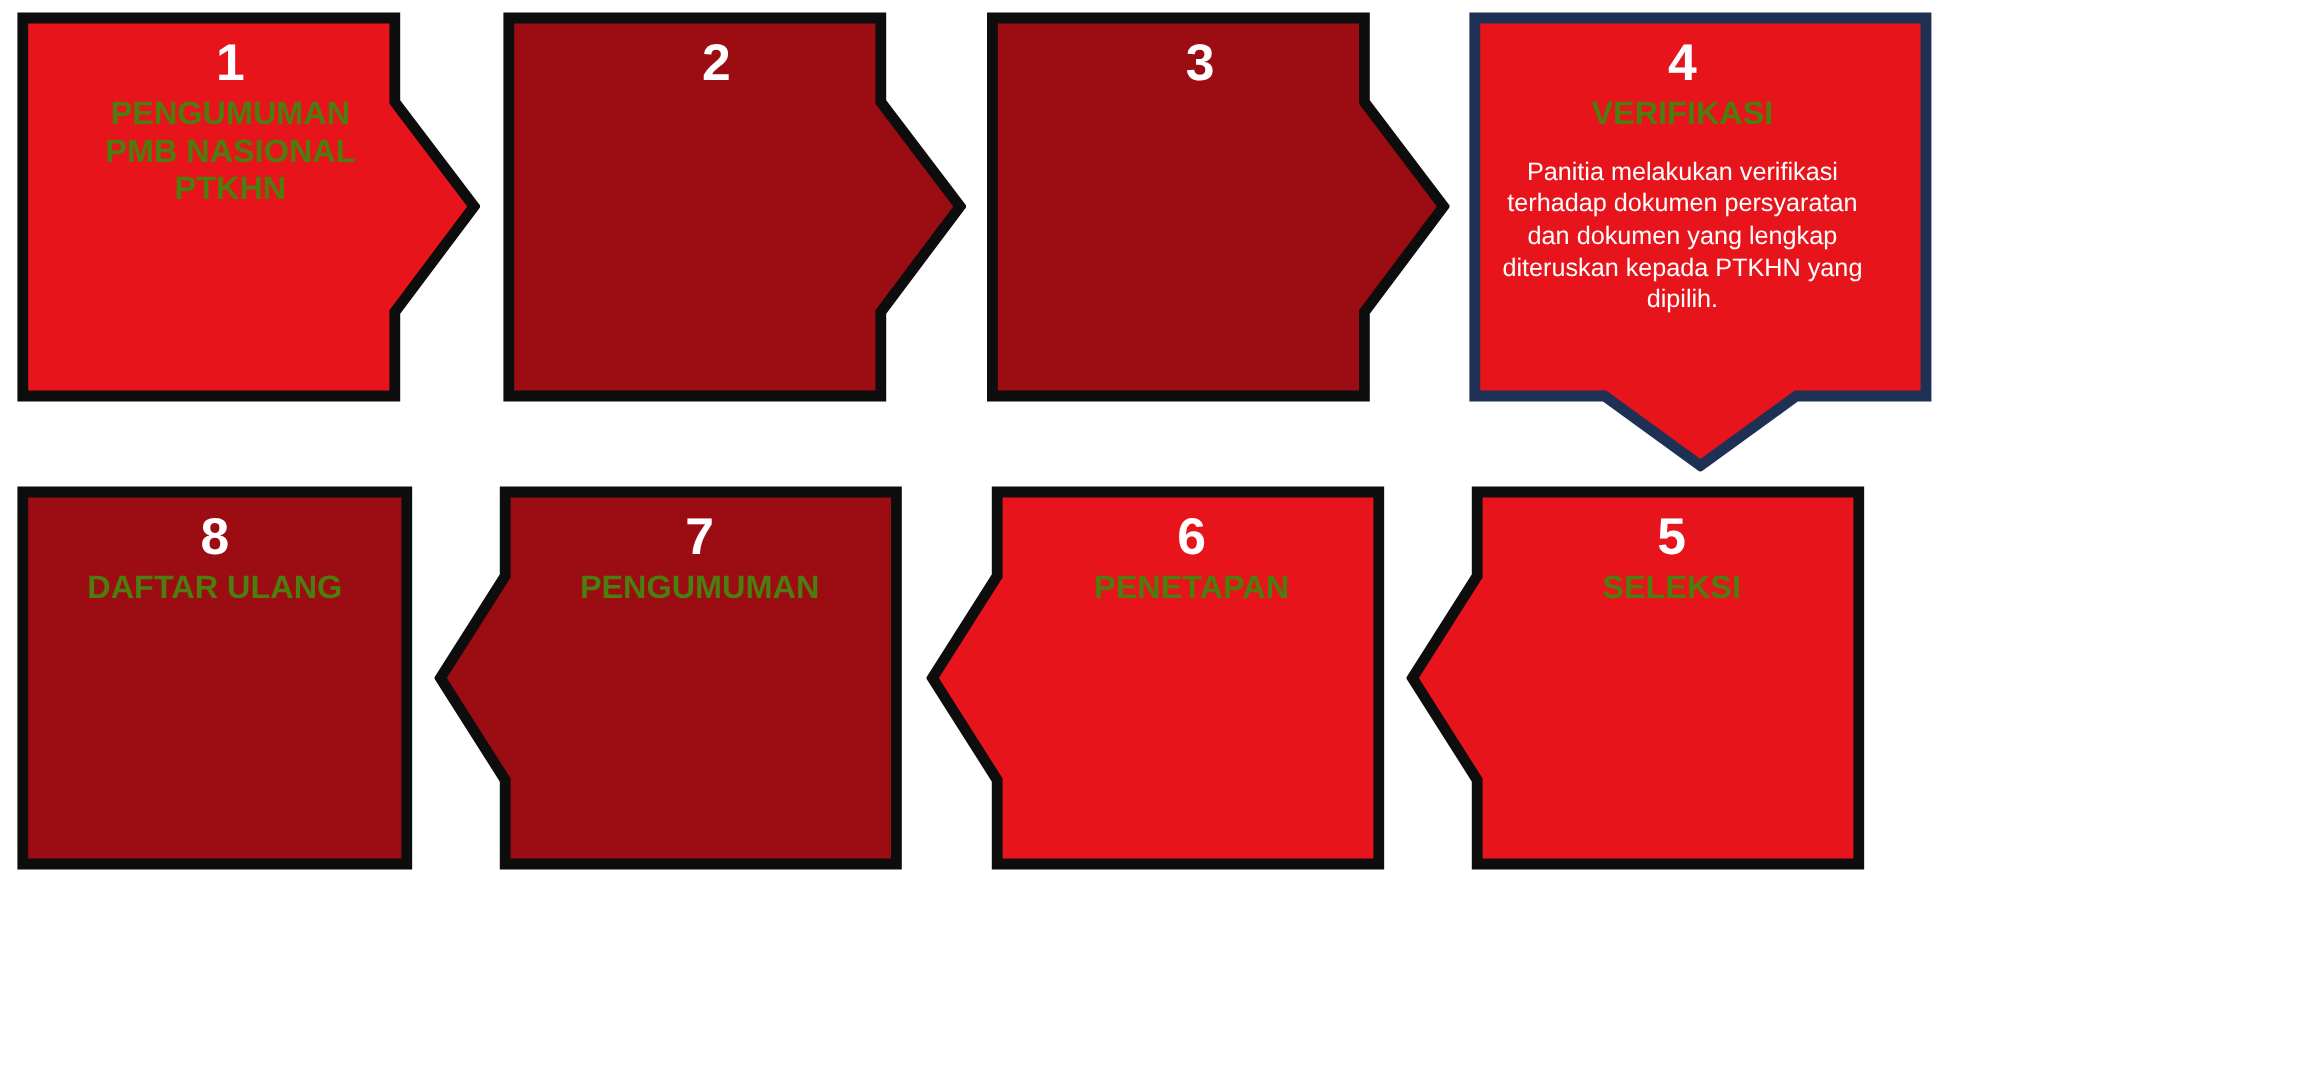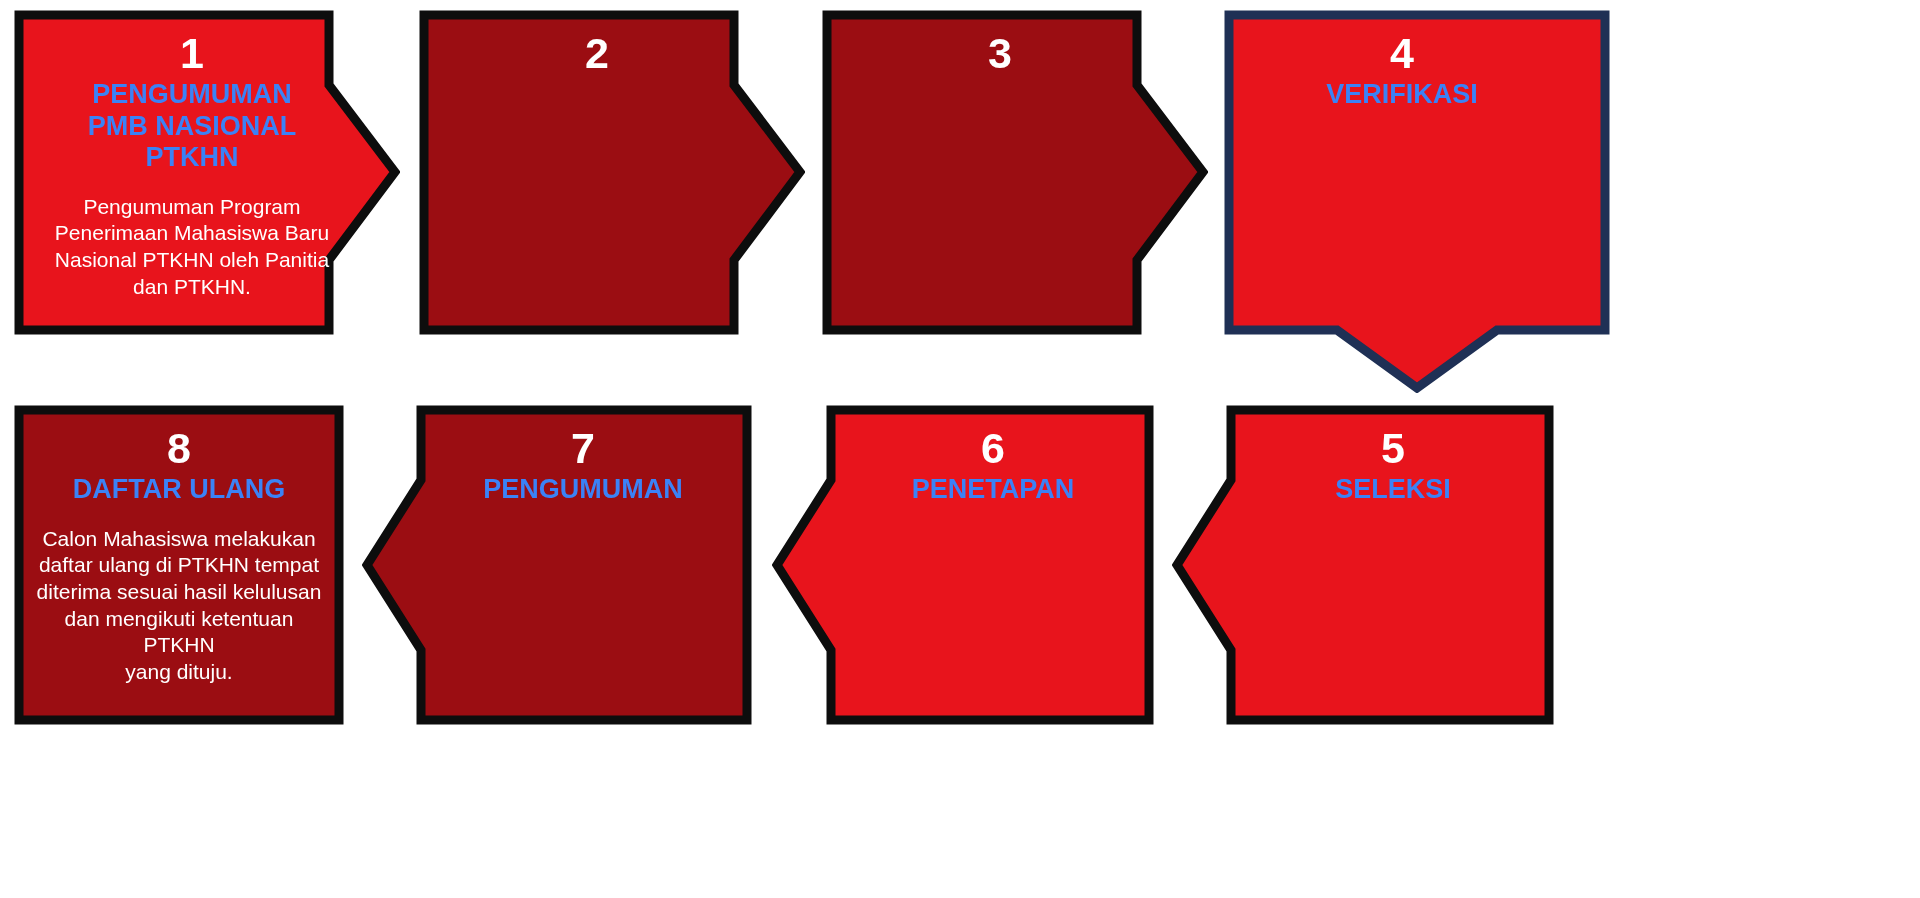--- a/index.html
+++ b/index.html
@@ -38,21 +38,21 @@
     font-size: 43px;
     font-weight: bold;
     line-height: 1.0;
     letter-spacing: 0px;
     color: #ffffff;
   }
   .step-title {
     font-size: 27px;
     font-weight: bold;
     line-height: 1.17;
-    color: #3b82f6;
+    color: #4d7c0f;
     margin-top: 4px;
     white-space: pre-line;
   }
   .step-desc {
     font-size: 21px;
     font-weight: normal;
     line-height: 1.27;
     color: #ffffff;
     margin-top: 20px;
     white-space: pre-line;
@@ -86,24 +86,20 @@
 
   <div class="step" id="step-1">
     <svg width="386" height="325" viewBox="0 0 386 325">
       <polygon points="5,5 315,5 315,75 381,162 315,250 315,320 5,320" fill="#E8141C" stroke="#0D0D0D" stroke-width="9" stroke-linejoin="miter"></polygon>
     </svg>
     <div class="step-content">
       <div class="step-num">1</div>
       <div class="step-title">PENGUMUMAN
 PMB NASIONAL
 PTKHN</div>
-      <div class="step-desc">Pengumuman Program
-Penerimaan Mahasiswa Baru
-Nasional PTKHN oleh Panitia
-dan PTKHN.</div>
     </div>
   </div>
 
   <div class="step" id="step-2">
     <svg width="386" height="325" viewBox="0 0 386 325">
       <polygon points="5,5 315,5 315,75 381,162 315,250 315,320 5,320" fill="#9B0D12" stroke="#0D0D0D" stroke-width="9" stroke-linejoin="miter"></polygon>
     </svg>
     <div class="step-content">
       <div class="step-num">2</div>
     </div>
@@ -118,35 +114,35 @@
     </div>
   </div>
 
   <div class="step" id="step-4">
     <svg width="386" height="383" viewBox="0 0 386 383">
       <polygon points="5,5 381,5 381,320 273,320 193,378 113,320 5,320" fill="#E8141C" stroke="#1F3055" stroke-width="9" stroke-linejoin="miter"></polygon>
     </svg>
     <div class="step-content">
       <div class="step-num">4</div>
       <div class="step-title">VERIFIKASI</div>
+      <div class="step-desc">Panitia melakukan verifikasi
+terhadap dokumen persyaratan
+dan dokumen yang lengkap
+diteruskan kepada PTKHN yang
+dipilih.</div>
     </div>
   </div>
 
   <div class="step" id="step-8">
     <svg width="330" height="320" viewBox="0 0 330 320">
       <polygon points="5,5 325,5 325,315 5,315" fill="#9B0D12" stroke="#0D0D0D" stroke-width="9" stroke-linejoin="miter"></polygon>
     </svg>
     <div class="step-content">
       <div class="step-num">8</div>
       <div class="step-title">DAFTAR ULANG</div>
-      <div class="step-desc">Calon Mahasiswa melakukan
-daftar ulang di PTKHN tempat
-diterima sesuai hasil kelulusan
-dan mengikuti ketentuan PTKHN
-yang dituju.</div>
     </div>
   </div>
 
   <div class="step" id="step-7">
     <svg width="390" height="320" viewBox="0 0 390 320">
       <polygon points="59,5 385,5 385,315 59,315 59,245 5,160 59,75" fill="#9B0D12" stroke="#0D0D0D" stroke-width="9" stroke-linejoin="miter"></polygon>
     </svg>
     <div class="step-content">
       <div class="step-num">7</div>
       <div class="step-title">PENGUMUMAN</div>

